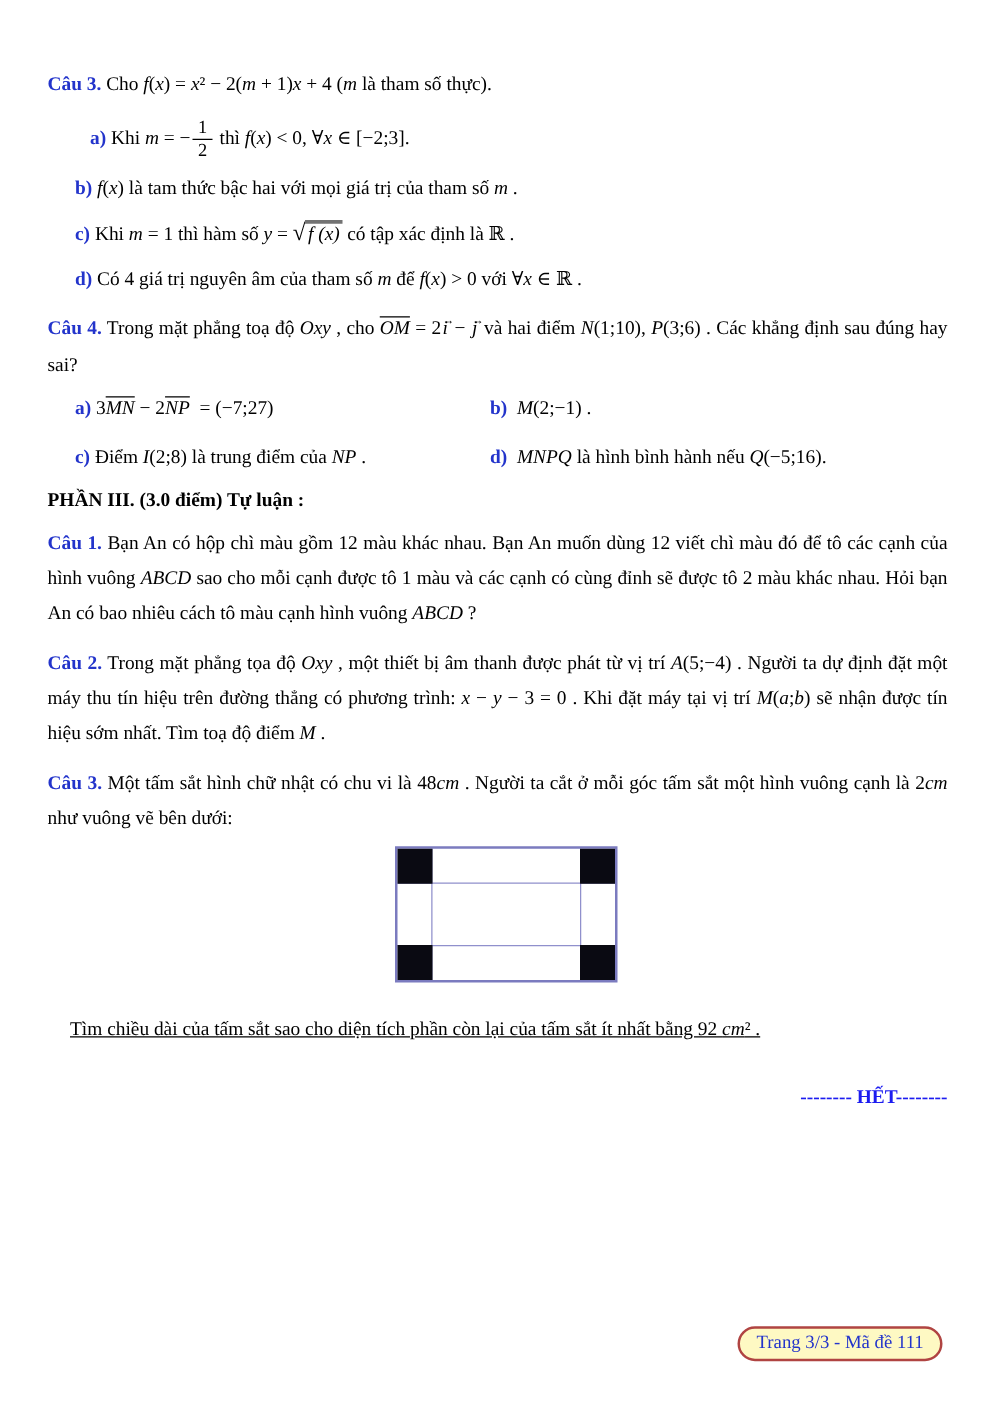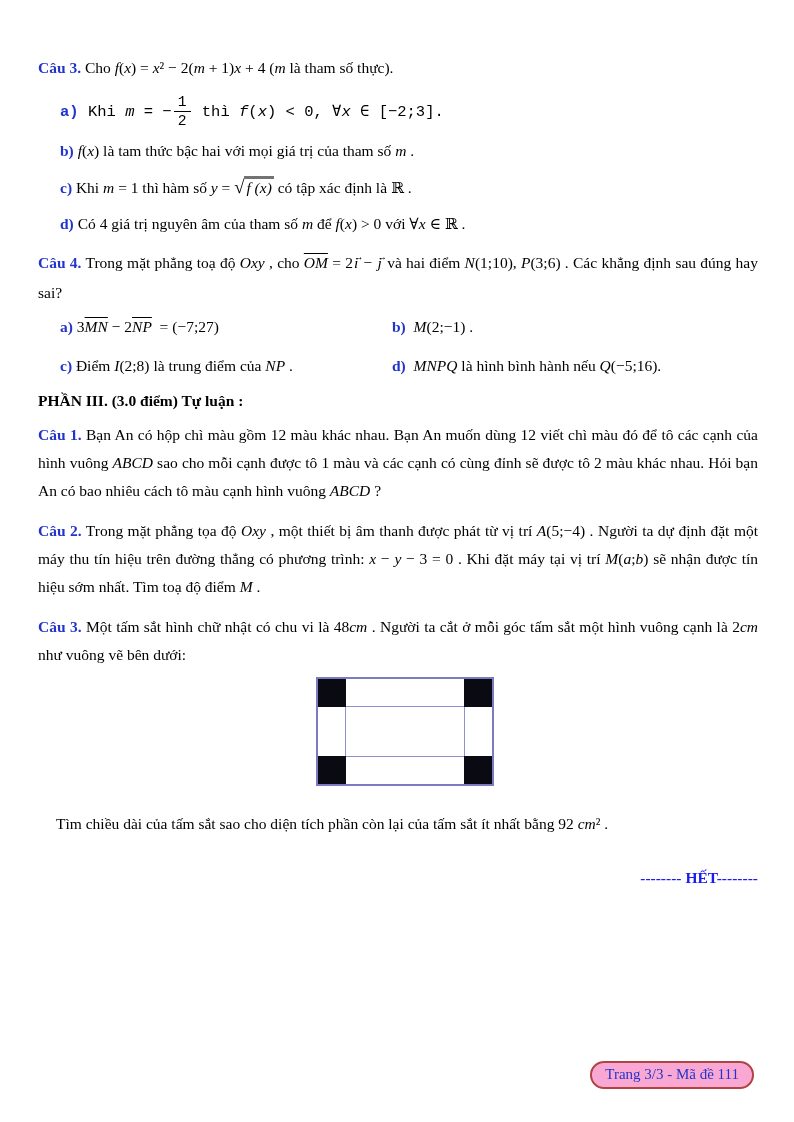--- a/index.html
+++ b/index.html
@@ -9,25 +9,25 @@
     font-size:15.5px;color:#000;
   }
   .doc{padding:54px 36px 0 38px;}
   p{margin:0;}
   .para{line-height:28px;margin-bottom:12px;}
   .just{text-align:justify;}
   .c4para{line-height:30px;margin-bottom:6px;}
   .heading{font-weight:bold;line-height:24px;margin:0 0 8px 0;}
   .stmts{padding-left:22px;}
   .stmt{line-height:24px;margin-bottom:12px;}
-  .stmt-a{margin:4px 0 10px 0;font-family:Liberation Mono, monospace;}
+  .stmt-a{margin:4px 0 10px 12px;}
   .opts{display:grid;grid-template-columns:354px 1fr;row-gap:13px;margin-bottom:10px;}
   .opts .cell-l{padding-left:22px;line-height:26px;}
   .opts .cell-r{line-height:26px;}
-  .indent1{padding-left:18px;margin-bottom:0;}
+  .indent1{padding-left:18px;margin-bottom:0;text-decoration:underline;}
   
   .lbl{color:var(--label_blue,#2334cb);font-weight:bold;}
   .i{font-style:italic;}
   .ov{font-style:italic;text-decoration:overline;}
   .vec{font-style:italic;position:relative;display:inline-block;padding:0 1px;}
   .vec::after{content:"\2192";position:absolute;left:1px;top:-0.70em;font-size:0.6em;font-style:normal;}
   .frac{display:inline-block;vertical-align:middle;text-align:center;line-height:1.1;font-size:0.95em;padding:0 2px;}
   .frac .num{display:block;border-bottom:1px solid #000;padding:0 4px 1px 4px;}
   .frac .den{display:block;padding-top:1px;}
   .sqrt{display:inline-block;white-space:nowrap;}
@@ -38,21 +38,21 @@
           margin:6px 0 24px 278px;background:#fff;}
   .fig-v{position:absolute;top:0;bottom:0;width:1px;background:var(--fig_line,#9090cc);}
   .v1{left:27px;} .v2{right:27px;}
   .fig-h{position:absolute;left:0;right:0;height:1px;background:var(--fig_line,#9090cc);}
   .h1{top:27px;} .h2{bottom:27px;}
   .fig-c{position:absolute;width:28px;height:28px;background:var(--fig_fill,#0a0a12);}
   .c-tl{top:0;left:0;} .c-tr{top:0;right:0;} .c-bl{bottom:0;left:0;} .c-br{bottom:0;right:0;}
   
   .end-line{text-align:right;color:var(--end_blue,#1c1cf0);font-weight:bold;margin-top:28px;line-height:24px;}
   .footer-box{position:absolute;right:40px;bottom:33px;border:2px solid var(--footer_border,#b04442);
-              border-radius:14px;padding:3px 13px 4px 13px;color:var(--footer_text,#2334cb);font-size:15px;background:#f9a8d4;}
+              border-radius:14px;padding:3px 13px 4px 13px;color:var(--footer_text,#2334cb);font-size:15px;background:#fef9c3;}
 </style>
 </head>
 <body>
 
 <div class="doc">
 
   <p class="para"><span class="lbl">Câu 3.</span><span> Cho </span><span class="i">f</span><span>(</span><span class="i">x</span><span>) = </span><span class="i">x</span><span>² − 2(</span><span class="i">m</span><span> + 1)</span><span class="i">x</span><span> + 4  (</span><span class="i">m</span><span> là tham số thực).</span></p>
 
   <div class="stmts">
     <p class="stmt stmt-a"><span class="lbl">a)</span><span> Khi </span><span class="i">m</span><span> = −</span><span class="frac"><span class="num">1</span><span class="den">2</span></span><span> thì </span><span class="i">f</span><span>(</span><span class="i">x</span><span>) &lt; 0, ∀</span><span class="i">x</span><span> ∈ [−2;3].</span></p>

